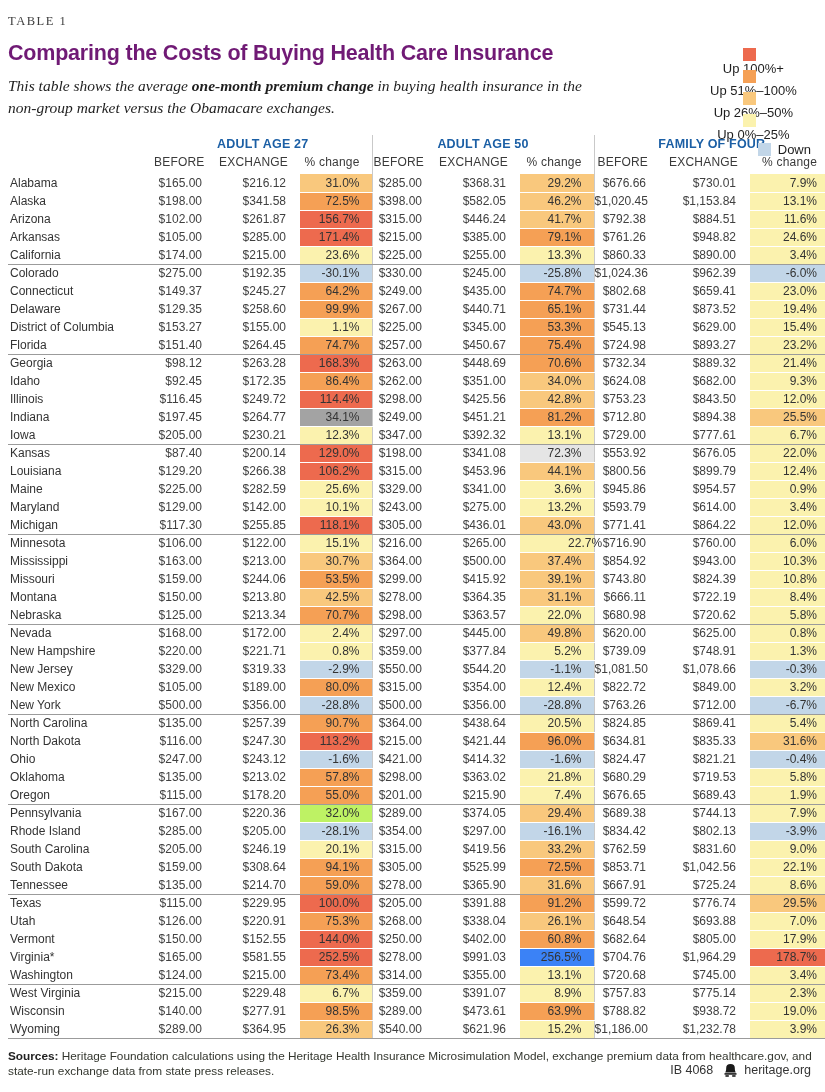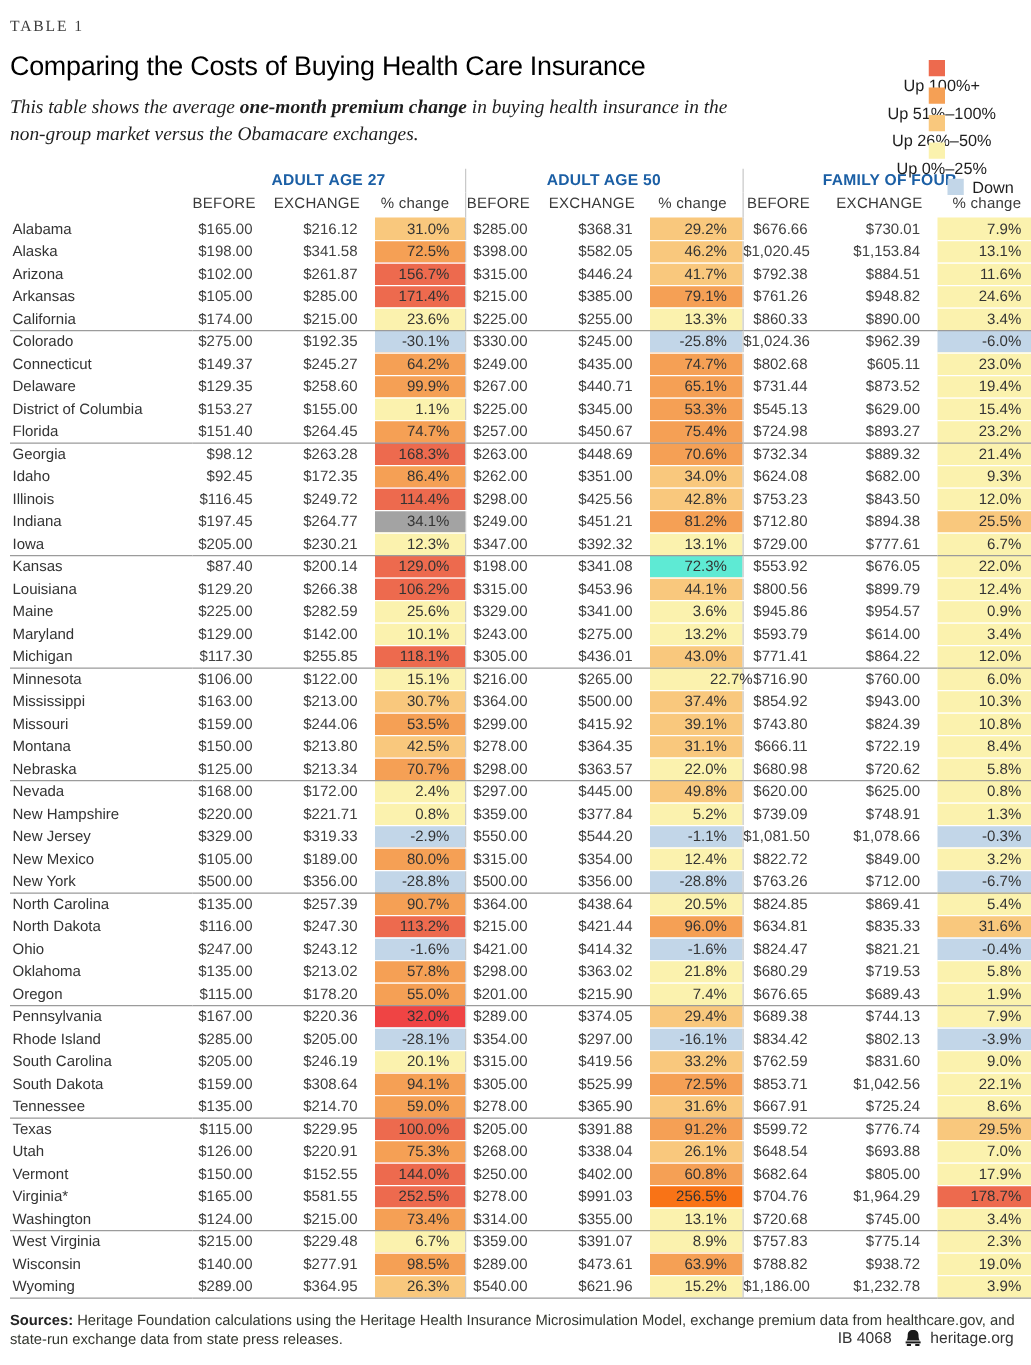--- a/index.html
+++ b/index.html
@@ -9,21 +9,21 @@
     font-family:"Liberation Sans", sans-serif; color:#333;
     position:relative;
   }
   .page { padding:14px 8px 0 8px; position:relative; }
 
   .table-label {
     font-family:"Liberation Serif", serif;
     font-size:12.5px; letter-spacing:1.5px; color:#3d3d3d;
   }
   .main-title {
-    margin-top:12px; font-size:21.5px; font-weight:normal; color:#000000;
+    margin-top:12px; font-size:21.5px; font-weight:bold; color:#701a75;
     letter-spacing:-0.2px;
   }
   .subtitle {
     margin-top:9px; width:600px;
     font-family:"Liberation Serif", serif; font-style:italic;
     font-size:15.5px; line-height:1.42; color:#1e1e1e;
   }
   .subtitle b { font-weight:bold;text-align:right; }
 
   .legend {
@@ -211,21 +211,21 @@
         </tr>
         <tr>
           <td class="state">Connecticut</td>
           <td class="money">$149.37</td>
           <td class="money">$245.27</td>
           <td class="pct" style="background: rgb(245, 160, 85);">64.2%</td>
           <td class="money gdiv">$249.00</td>
           <td class="money">$435.00</td>
           <td class="pct" style="background: rgb(245, 160, 85);">74.7%</td>
           <td class="money gdiv">$802.68</td>
-          <td class="money">$605.11</td>
+          <td class="money">$659.41</td>
           <td class="pct" style="background: rgb(251, 242, 174);">23.0%</td>
         </tr>
         <tr>
           <td class="state">Delaware</td>
           <td class="money">$129.35</td>
           <td class="money">$258.60</td>
           <td class="pct" style="background: rgb(245, 160, 85);">99.9%</td>
           <td class="money gdiv">$267.00</td>
           <td class="money">$440.71</td>
           <td class="pct" style="background: rgb(245, 160, 85);">65.1%</td>
@@ -317,21 +317,21 @@
           <td class="money">$777.61</td>
           <td class="pct" style="background: rgb(251, 242, 174);">6.7%</td>
         </tr>
         <tr>
           <td class="state">Kansas</td>
           <td class="money">$87.40</td>
           <td class="money">$200.14</td>
           <td class="pct" style="background: rgb(237, 106, 78);">129.0%</td>
           <td class="money gdiv">$198.00</td>
           <td class="money">$341.08</td>
-          <td class="pct" style="background: #5eead4;">72.3%</td>
+          <td class="pct" style="background: #e5e5e5;">72.3%</td>
           <td class="money gdiv">$553.92</td>
           <td class="money">$676.05</td>
           <td class="pct" style="background: rgb(251, 242, 174);">22.0%</td>
         </tr>
         <tr>
           <td class="state">Louisiana</td>
           <td class="money">$129.20</td>
           <td class="money">$266.38</td>
           <td class="pct" style="background: rgb(237, 106, 78);">106.2%</td>
           <td class="money gdiv">$315.00</td>
@@ -554,21 +554,21 @@
           <td class="money">$215.90</td>
           <td class="pct" style="background: rgb(251, 242, 174);">7.4%</td>
           <td class="money gdiv">$676.65</td>
           <td class="money">$689.43</td>
           <td class="pct" style="background: rgb(251, 242, 174);">1.9%</td>
         </tr>
         <tr>
           <td class="state">Pennsylvania</td>
           <td class="money">$167.00</td>
           <td class="money">$220.36</td>
-          <td class="pct" style="background: #ef4444;">32.0%</td>
+          <td class="pct" style="background: #bef264;">32.0%</td>
           <td class="money gdiv">$289.00</td>
           <td class="money">$374.05</td>
           <td class="pct" style="background: rgb(249, 200, 125);">29.4%</td>
           <td class="money gdiv">$689.38</td>
           <td class="money">$744.13</td>
           <td class="pct" style="background: rgb(251, 242, 174);">7.9%</td>
         </tr>
         <tr>
           <td class="state">Rhode Island</td>
           <td class="money">$285.00</td>
@@ -653,21 +653,21 @@
           <td class="money">$805.00</td>
           <td class="pct" style="background: rgb(251, 242, 174);">17.9%</td>
         </tr>
         <tr>
           <td class="state">Virginia*</td>
           <td class="money">$165.00</td>
           <td class="money">$581.55</td>
           <td class="pct" style="background: rgb(237, 106, 78);">252.5%</td>
           <td class="money gdiv">$278.00</td>
           <td class="money">$991.03</td>
-          <td class="pct" style="background: #f97316;">256.5%</td>
+          <td class="pct" style="background: #3b82f6;">256.5%</td>
           <td class="money gdiv">$704.76</td>
           <td class="money">$1,964.29</td>
           <td class="pct" style="background: rgb(237, 106, 78);">178.7%</td>
         </tr>
         <tr class="gend">
           <td class="state">Washington</td>
           <td class="money">$124.00</td>
           <td class="money">$215.00</td>
           <td class="pct" style="background: rgb(245, 160, 85);">73.4%</td>
           <td class="money gdiv">$314.00</td>

